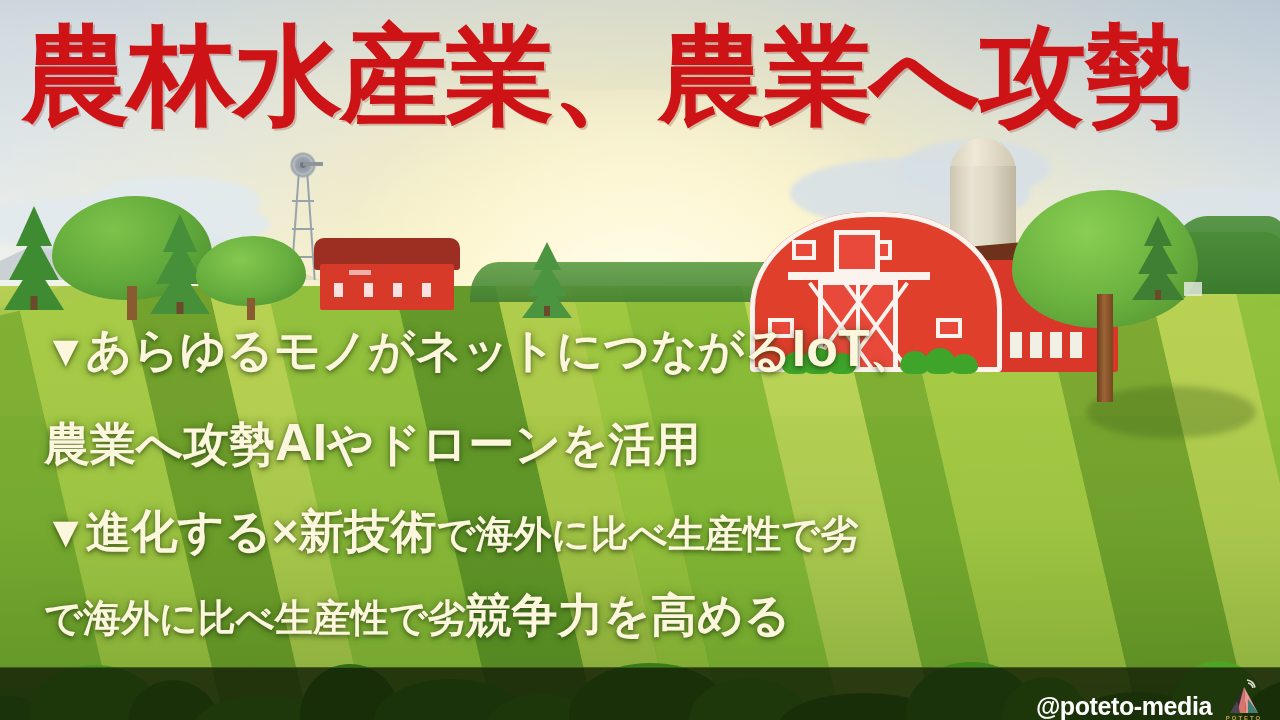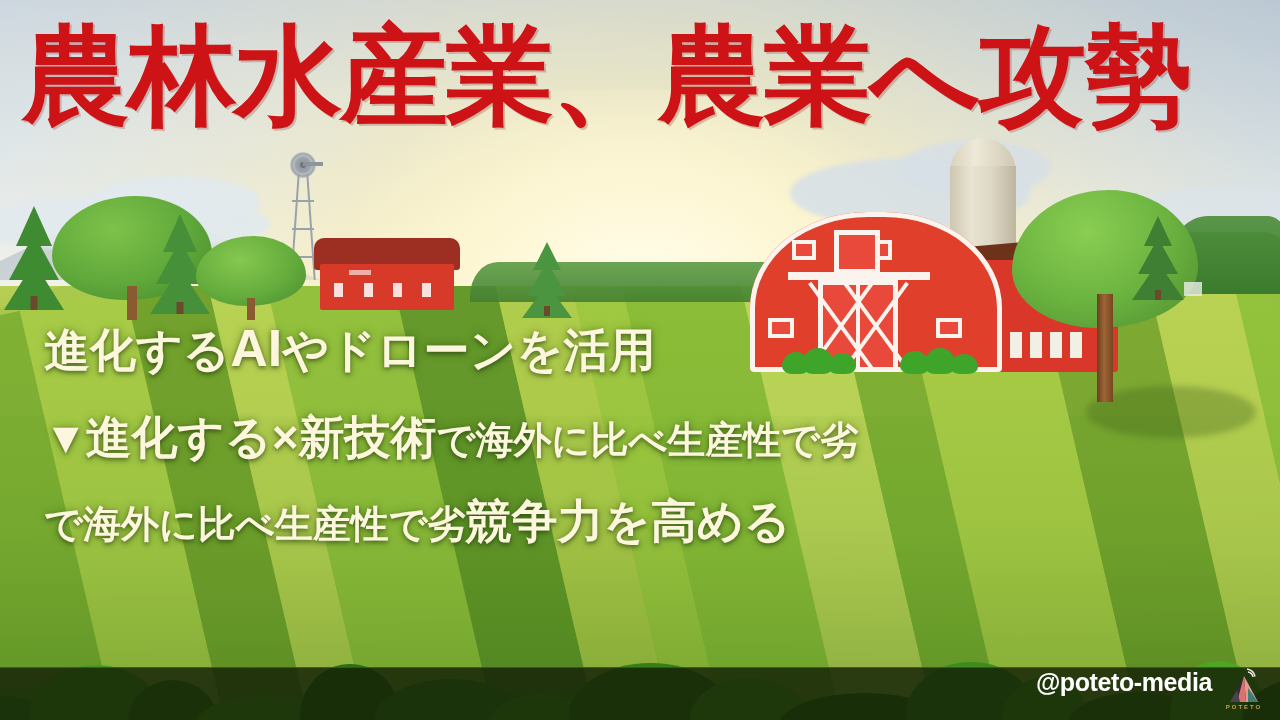--- a/index.html
+++ b/index.html
@@ -317,21 +317,21 @@
   .tri { font-size:44px; letter-spacing:-2px; }
 
   
   .footer {
     position:absolute; left:0; bottom:0; width:1280px; height:53px;
     background:rgba(20,32,6,.82);
     border-top:1px solid rgba(120,160,60,.35);
   }
   .footer-inner {
     position:absolute; right:16px; top:0; height:53px;
-    display:flex; align-items:flex-start; gap:12px;
+    display:flex; align-items:flex-end; gap:12px;
   }
   .handle {
     font-size:25px; font-weight:bold; color:#ffffff;
     letter-spacing:-.4px;
   }
   .logo {
     position:relative; width:40px; height:42px;
   }
   .logo-word {
     position:absolute; left:0; bottom:0; width:100%;
@@ -540,21 +540,22 @@
     <div class="conifer-tier" style="top:22px; border-width:0 20px 36px 20px; border-bottom-color:#3f7f33;"></div>
     <div class="conifer-tier" style="top:46px; border-width:0 26px 38px 26px; border-bottom-color:#3f7f33;"></div>
     <div class="conifer-trunk" style="width:6px; height:10px;"></div>
   </div>
 
   <div style="position:absolute; left:1184px; top:282px; width:18px; height:14px; background:rgba(235,238,230,.8);"></div>
 
   <h1 class="title">農林水産業、農業へ攻勢</h1>
 
   <div class="body-text" id="body-text">
-      <span class="bline l2"><span>進化する</span><span class="lg">AI</span><span>やドローンを活用</span></span>
+      <span class="bline l1"><span class="tri">▼</span><span>あらゆるモノがネットにつながる</span><span class="lg">IoT</span><span>、</span></span>
+      <span class="bline l2"><span>農業へ攻勢</span><span class="lg">AI</span><span>やドローンを活用</span></span>
       <span class="bline l3"><span class="tri">▼</span><span>進化する×新技術</span><span class="sm">で海外に比べ生産性で劣</span></span>
       <span class="bline l4"><span class="sm">で海外に比べ生産性で劣</span><span>競争力を高める</span></span>
     </div>
 
   <div class="footer">
     <div class="footer-inner">
       <span class="handle">@poteto-media</span>
       <span class="logo">
         <svg viewBox="0 0 40 42" width="40" height="42" aria-hidden="true">
           <path d="M6 34 L20 8 L34 34 Z" fill="#2f2a35"></path>

